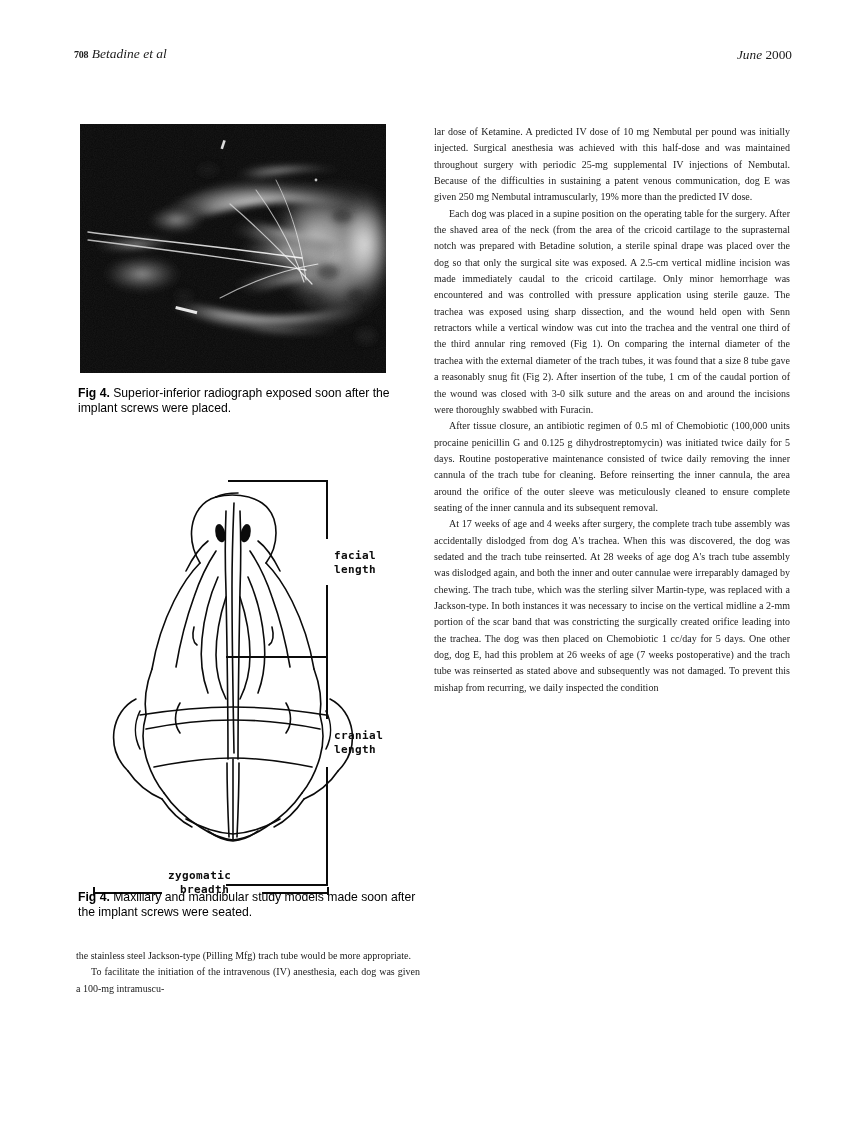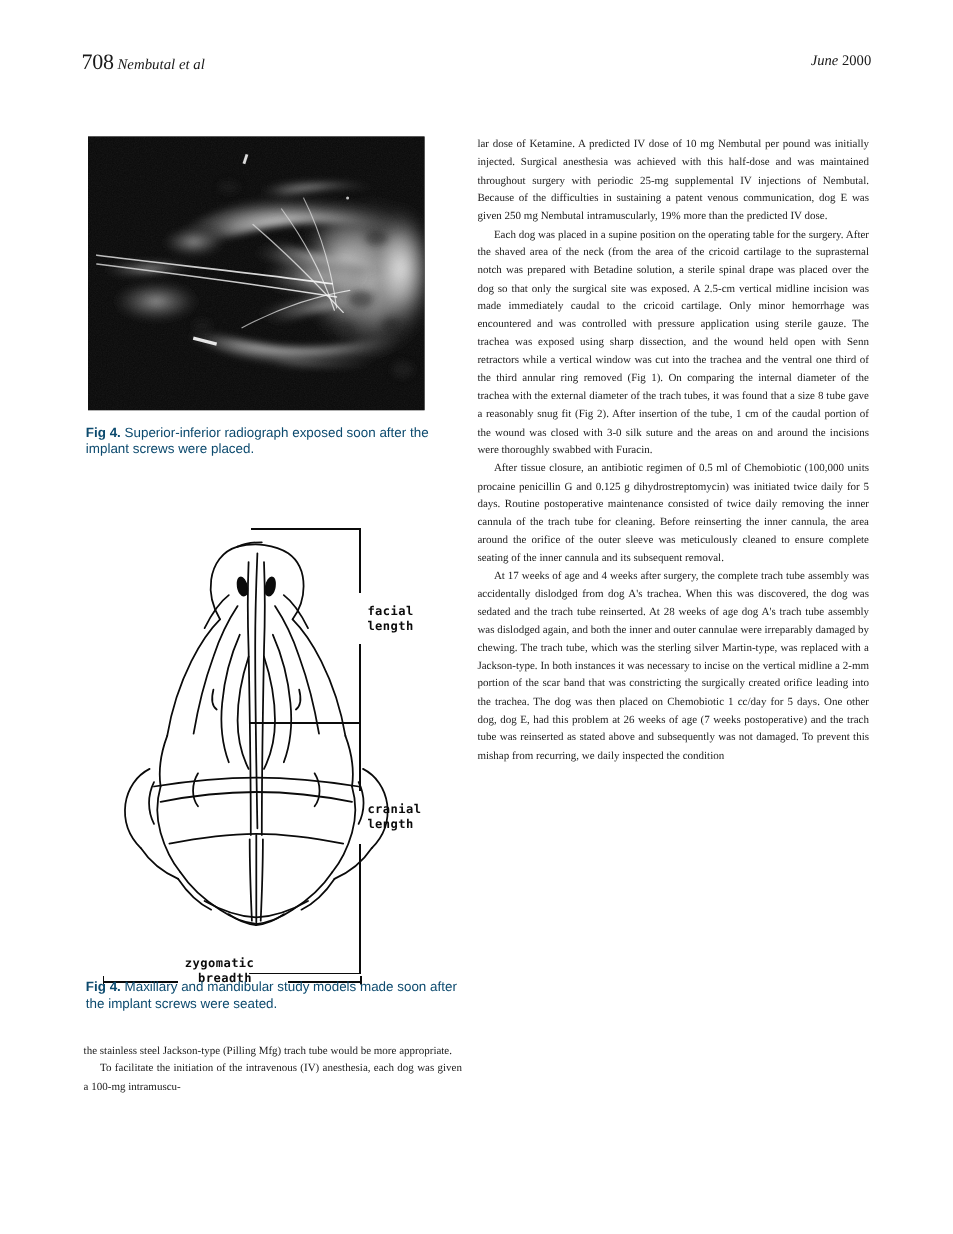--- a/index.html
+++ b/index.html
@@ -32,23 +32,23 @@
   }
   .rh-left {
     position: absolute;
     left: 0;
     top: 0;
     font-size: 13.5px;
     font-style: italic;
     white-space: nowrap;
   }
   .rh-left .folio {
-    font-weight: normal;
+    font-weight: bold;
     font-style: normal;
-    font-size: 20px;
+    font-size: 10px;
     letter-spacing: -0.2px;
   }
   .rh-right {
     position: absolute;
     right: 0;
     top: 0;
     text-align: right;
     font-style: italic;
     font-size: 13.3px;
     line-height: 18px;
@@ -86,21 +86,21 @@
     background: #090909;
     overflow: hidden;
   }
   .radiograph svg { display: block; width: 100%; height: 100%; }
 
   .fig-caption {
     position: absolute;
     font-family: "Liberation Sans", sans-serif;
     font-size: 12.2px;
     line-height: 15.4px;
-    color: #0c4a6e;
+    color: #000000;
     width: 344px;
   }
   .fig-caption .lbl { font-weight: bold; }
   .cap4 { left: 78px; top: 386px; }
   .cap5 { left: 78px; top: 890px; }
 
   
   .fig5 {
     position: absolute;
     left: 76px;
@@ -131,21 +131,21 @@
   .col-left-lower p.indent { text-indent: 15px; }
 </style>
 </head>
 <body>
 
 <div class="page">
 
   <div class="running-head">
     <div class="rh-left">
       <span class="folio">708</span>
-      <span>Nembutal et al</span>
+      <span>Betadine et al</span>
     </div>
     <div class="rh-right">
       <span class="issue-date">
         <span>June</span>
         <span class="yr">2000</span>
       </span>
     </div>
   </div>
 
   <div class="fig4">

